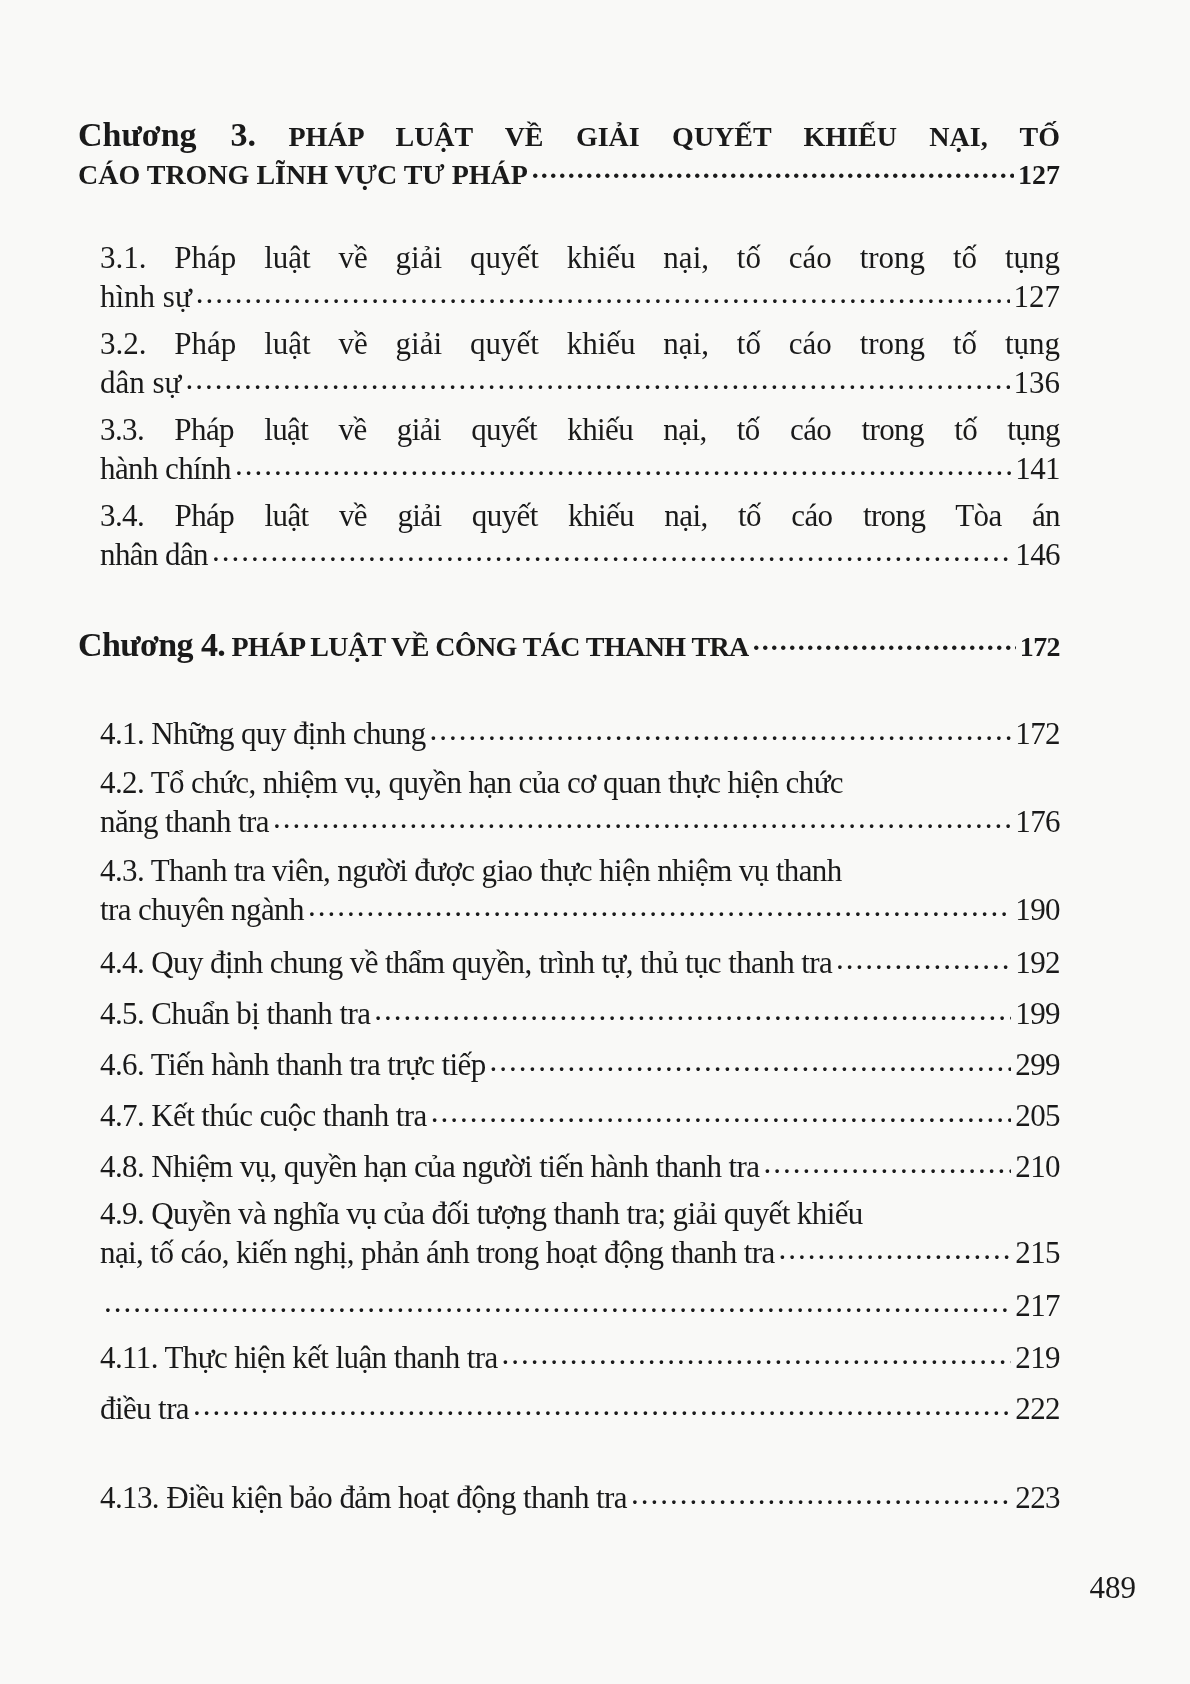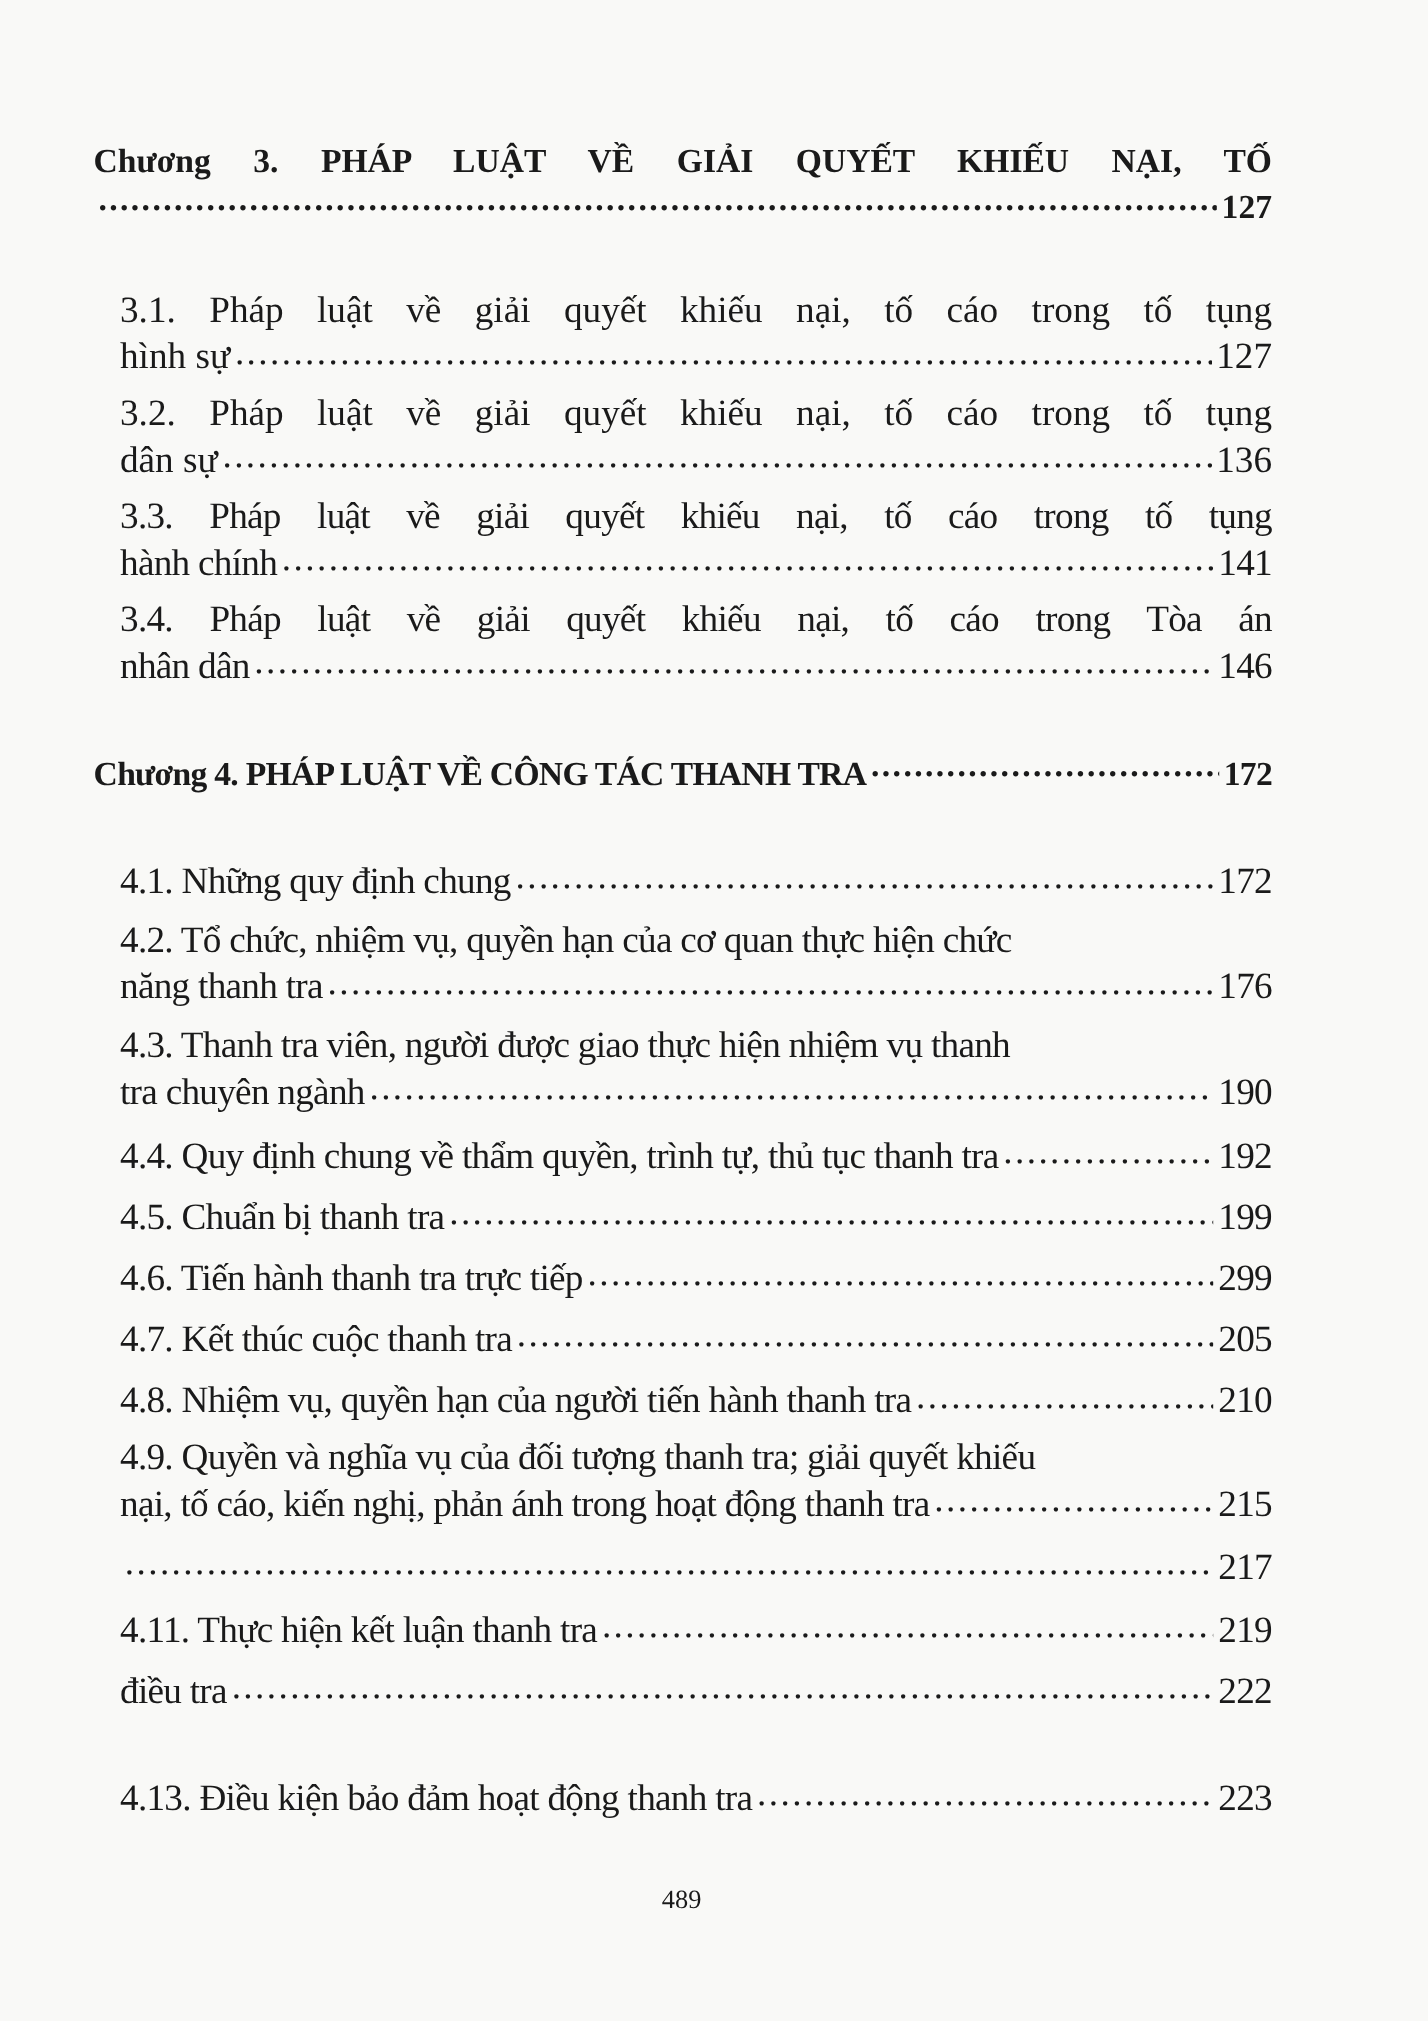--- a/index.html
+++ b/index.html
@@ -8,55 +8,56 @@
     background: #f9f9f7;
     font-family: "Liberation Serif", "DejaVu Serif", serif;
     color: #1a1a1a;
     position: relative;
   }
   .page { position: absolute; left: 0; top: 0; width: 1190px; height: 1684px; }
   .chapter {
     position: absolute; left: 78px; width: 982px;
     font-weight: bold; font-size: 28px; line-height: 38px;
   }
-  .chapter .ch-prefix { font-size: 28px; }
+  .chapter .ch-prefix { font-size: 34px; }
   .entry {
     position: absolute; left: 100px; width: 960px;
     font-size: 31px; line-height: 36px;
   }
   .narrow .line, .narrow .leader-line { font-family: "Liberation Serif", serif; letter-spacing: -0.6px; }
   .line { display: block; white-space: nowrap; }
   .justify { text-align: justify; text-align-last: justify; }
   .leader-line { display: flex; align-items: baseline; white-space: nowrap; }
   .leader-line .txt { flex: 0 0 auto; }
   .leader-line .dots {
     flex: 1 1 auto; overflow: hidden; margin: 0 4px;
     position: relative; height: 1em;
   }
   .leader-line .dots::after {
     content: "....................................................................................................................................................................................................................................................";
     position: absolute; left: 0; bottom: -4px; letter-spacing: 2px; white-space: nowrap;
   }
   .leader-line .pg { flex: 0 0 auto; }
   .footer {
     position: absolute; left: 0; width: 1136px; top: 1570px;
-    text-align: center; font-size: 22px;
+    text-align: right; font-size: 31px;
   }
 </style>
 </head>
 <body>
 
 <div class="page">
 
   <div class="chapter" style="top:116px;">
     <div class="line justify">
       <span class="ch-prefix">Chương 3.</span>
       <span>PHÁP LUẬT VỀ GIẢI QUYẾT KHIẾU NẠI, TỐ</span>
     </div>
     <div class="leader-line">
+      <span class="txt">CÁO TRONG LĨNH VỰC TƯ PHÁP</span>
       <span class="dots"></span>
       <span class="pg">127</span>
     </div>
   </div>
 
   <div class="entry" style="top:240px;">
     <div class="line justify">3.1. Pháp luật về giải quyết khiếu nại, tố cáo trong tố tụng</div>
     <div class="leader-line">
       <span class="txt">hình sự</span>
       <span class="dots"></span>

